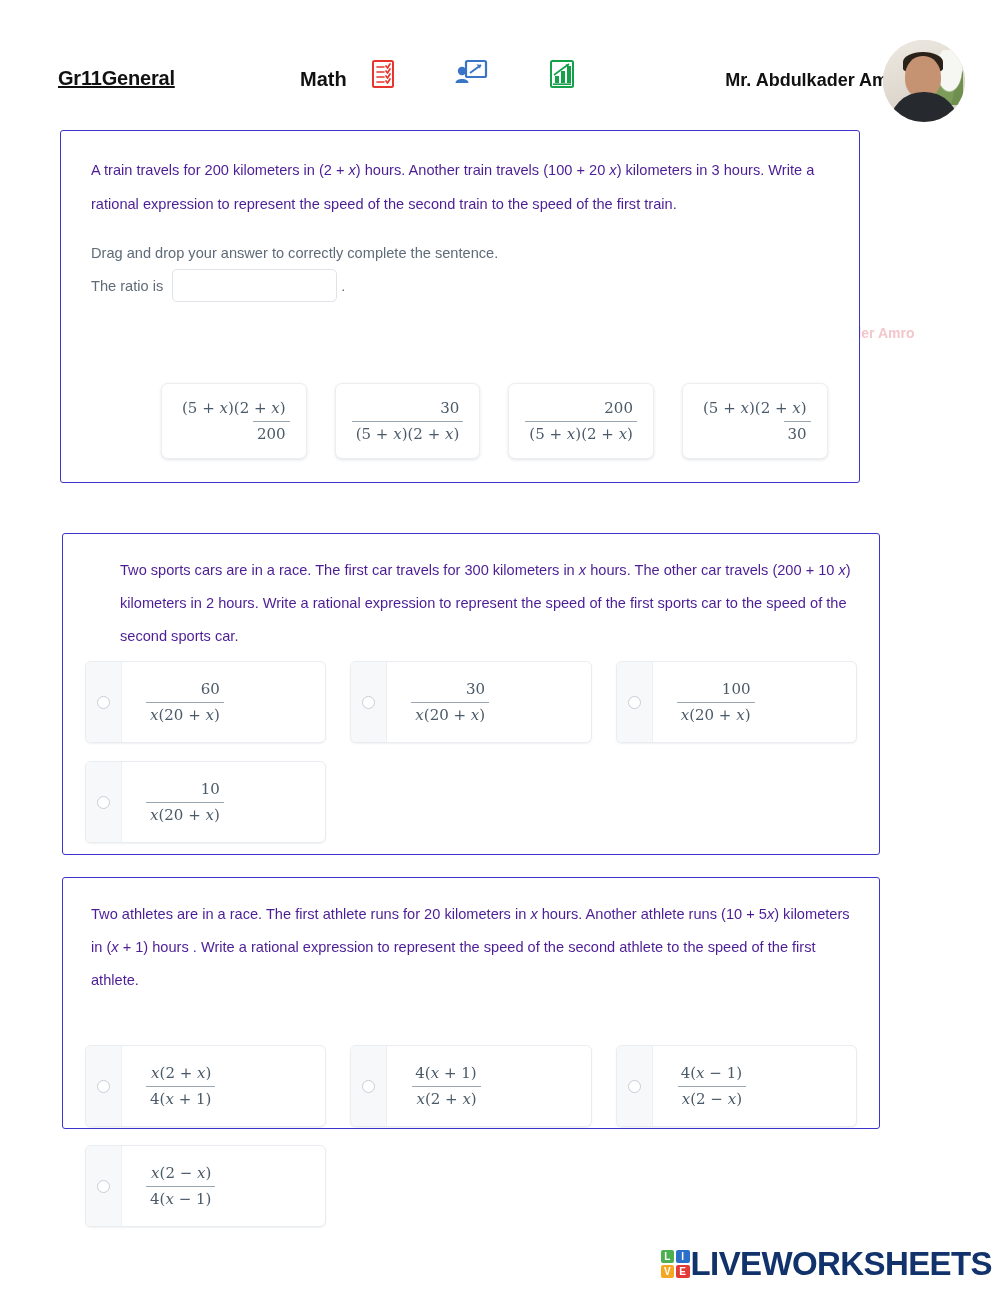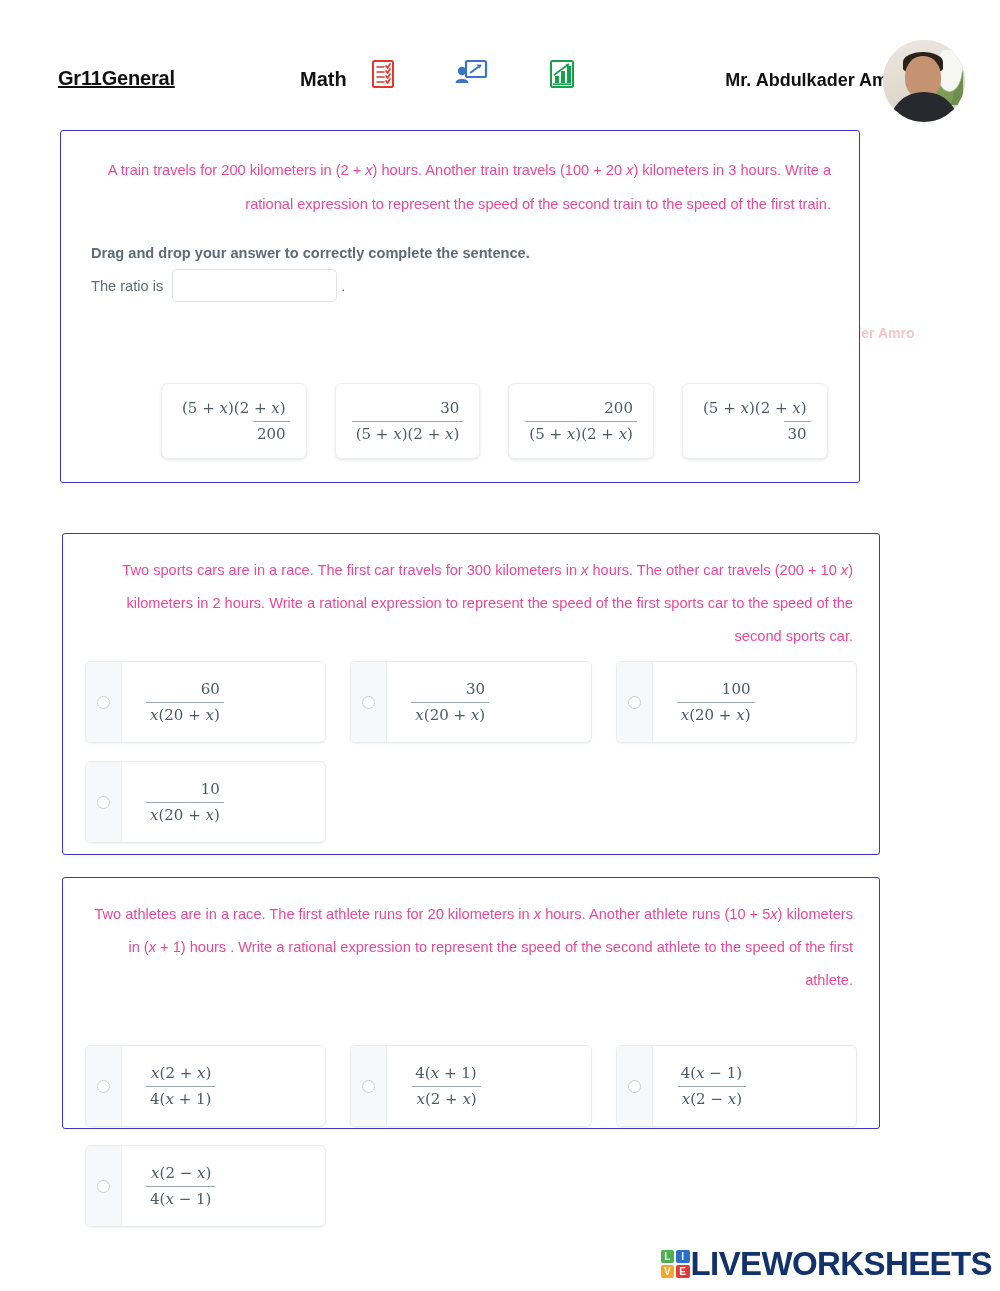--- a/index.html
+++ b/index.html
@@ -73,36 +73,35 @@
   }
 
   
   .qcard {
     position: absolute;
     border: 1.6px solid #3b33cc;
     border-radius: 3px;
     background: #fff;
   }
   #q1 { left: 60px; top: 130px; width: 800px; height: 353px; }
-  #q2 { left: 62px; top: 533px; width: 818px; height: 322px; }
+  #q2 { left: 62px; top: 533px; width: 818px; height: 322px; padding-left: 29px; }
   #q3 { left: 62px; top: 877px; width: 818px; height: 252px; }
 
   .qtext {
-    color: #ec4899;
+    color: #4c1d95;
     font-size: 14.6px;
     line-height: 34px;
     padding: 22px 28px 0 30px;
-    text-align: right;
   }
   .qtext.q23 { padding: 20px 26px 0 28px; line-height: 33px; }
   .qtext i { font-style: italic; }
 
   .sub-instr {
     color: #5e6b78; font-size: 14.6px;
-    padding: 0 30px; margin-top: 24px; font-weight: bold;
+    padding: 0 30px; margin-top: 24px;
   }
   .ratio-line {
     display: flex; align-items: center;
     color: #5e6b78; font-size: 14.6px;
     padding: 0 30px; margin-top: 8px;
   }
   .drop-box {
     width: 165px; height: 33px;
     border: 1px solid #dfe3e8; border-radius: 5px;
     background: #fff; margin: 0 4px 0 9px;

